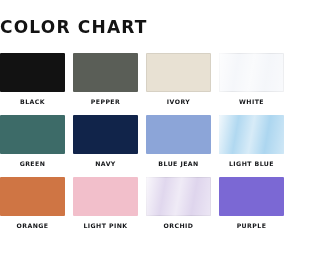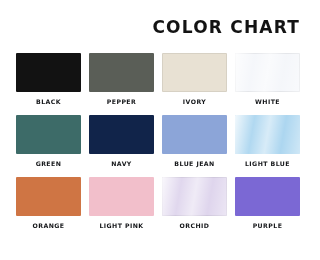--- a/index.html
+++ b/index.html
@@ -13,21 +13,21 @@
     font-family: "Liberation Sans", sans-serif;
     overflow: hidden;
   }
   .page {
     width: 300px;
     height: 260px;
     background: #ffffff;
     box-sizing: border-box;
     display: flex;
     flex-direction: column;
-    align-items: flex-end;
+    align-items: flex-start;
   }
   .chart-title {
     font-size: 17px;
     font-weight: bold;
     letter-spacing: 1.2px;
     color: #131313;
     text-align: center;
     margin-top: 19px;
     margin-bottom: 0;
     line-height: 1;

